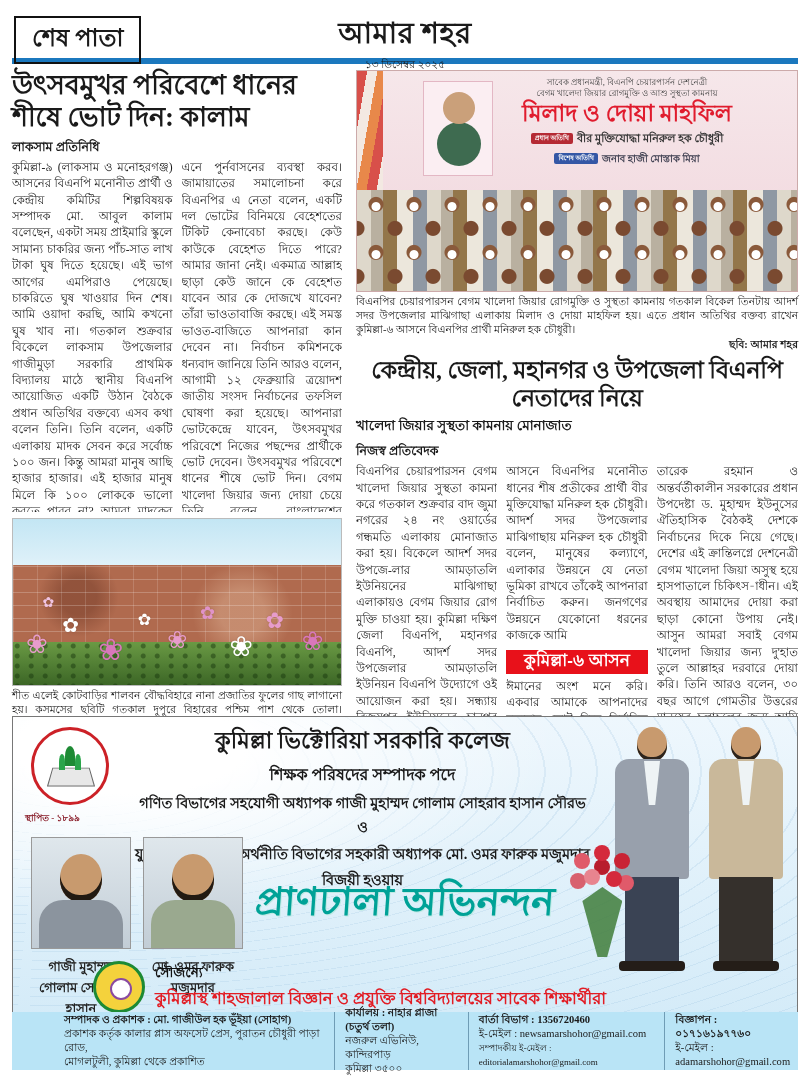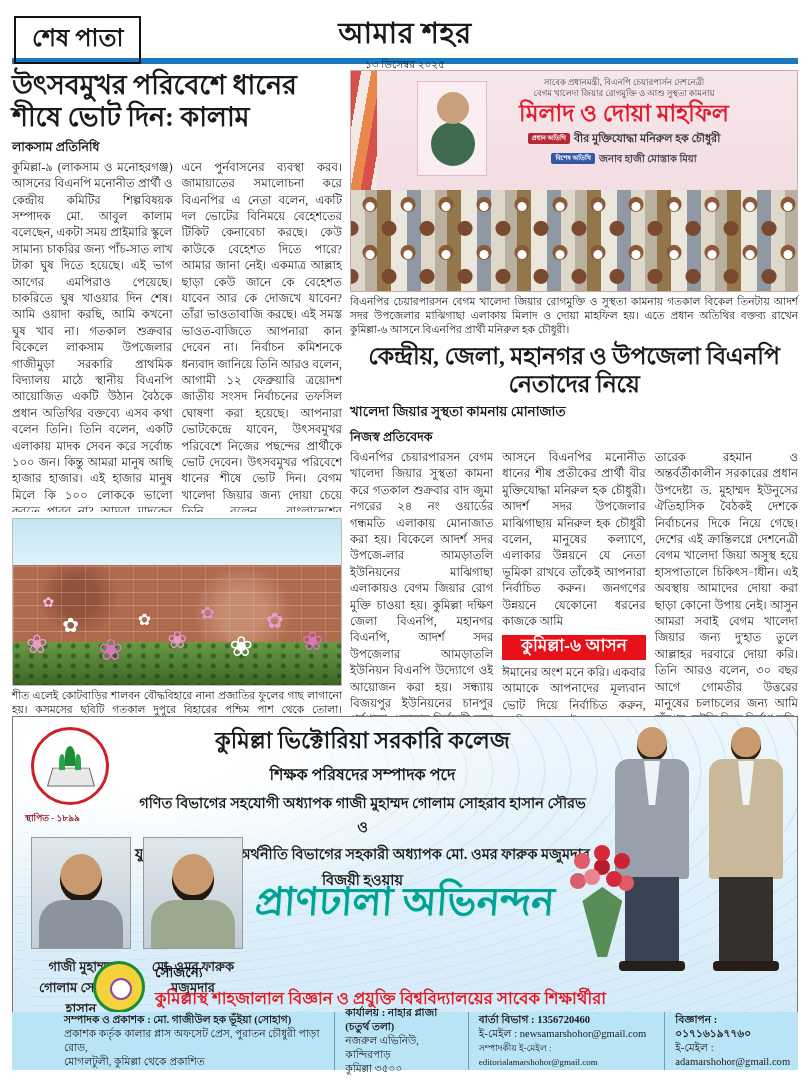--- a/index.html
+++ b/index.html
@@ -10,21 +10,21 @@
   
   .masthead-row { position:relative; height:44px; }
   .section-box { position:absolute; left:2px; top:6px; border:2.5px solid #111;
     padding:1px 16px 3px; font-size:24px; font-weight:700; }
   .masthead-center { position:absolute; left:0; right:0; top:0; text-align:center;font-family:Liberation Serif, serif; }
   .masthead { font-size:29px; font-weight:800; letter-spacing:.5px; }
   .m-date { font-size:10.5px; margin-top:-2px; }
   .blue-rule { height:6px; background:#1b78be; margin-top:4px; }
 
   
-  .content { display:flex; gap:8px; margin-top:6px; height:640px;justify-content:center; }
+  .content { display:flex; gap:14px; margin-top:6px; height:640px;justify-content:center; }
   .left-col { width:330px; flex:none; }
   .right-col { flex:1; min-width:0; }
 
   h1.a1-head { font-size:27px; line-height:1.18; font-weight:800; letter-spacing:-.2px; }
   .byline { font-size:12.5px; font-weight:700; margin:4px 0 2px; }
   .two-col { display:flex; gap:9px; height:352px; overflow:hidden; }
   .three-col { display:flex; gap:9px; height:292px; overflow:hidden; margin-top:2px; }
   .txtcol { flex:1; min-width:0; font-size:11.6px; line-height:16.4px; text-align:justify; overflow:hidden; }
 
   
@@ -200,20 +200,21 @@
             <span class="chip chip-red">প্রধান অতিথি</span><span>বীর মুক্তিযোদ্ধা মনিরুল হক চৌধুরী</span>
           </div>
           <div class="b-guest2">
             <span class="chip chip-blue">বিশেষ অতিথি</span><span>জনাব হাজী মোস্তাক মিয়া</span>
           </div>
         </div>
         <div class="crowd"></div>
       </figure>
       <div class="photo-cap">
         <span>বিএনপির চেয়ারপারসন বেগম খালেদা জিয়ার রোগমুক্তি ও সুস্থতা কামনায় গতকাল বিকেল তিনটায় আদর্শ সদর উপজেলার মাঝিগাছা এলাকায় মিলাদ ও দোয়া মাহফিল হয়। এতে প্রধান অতিথির বক্তব্য রাখেন কুমিল্লা-৬ আসনে বিএনপির প্রার্থী মনিরুল হক চৌধুরী।</span>
+        <span class="photo-credit">ছবি: আমার শহর</span>
       </div>
       <h2 class="a2-head">
         <span>কেন্দ্রীয়, জেলা, মহানগর ও উপজেলা বিএনপি নেতাদের নিয়ে</span>
       </h2>
       <div class="subhead">খালেদা জিয়ার সুস্থতা কামনায় মোনাজাত</div>
       <div class="byline">নিজস্ব প্রতিবেদক</div>
       <div class="three-col">
         <div class="txtcol">বিএনপির চেয়ারপারসন বেগম খালেদা জিয়ার সুস্থতা কামনা করে গতকাল শুক্রবার বাদ জুমা নগরের ২৪ নং ওয়ার্ডের গন্ধমতি এলাকায় মোনাজাত করা হয়। বিকেলে আদর্শ সদর উপজে-লার আমড়াতলি ইউনিয়নের মাঝিগাছা এলাকায়ও বেগম জিয়ার রোগ মুক্তি চাওয়া হয়। কুমিল্লা দক্ষিণ জেলা বিএনপি, মহানগর বিএনপি, আদর্শ সদর উপজেলার আমড়াতলি ইউনিয়ন বিএনপি উদ্যোগে ওই আয়োজন করা হয়। সন্ধ্যায় বিজয়পুর ইউনিয়নের চানপুর পূর্বপাড়া এলাকায় নির্বাচনী সভা হয়। সব কর্মসূচিতে বিএনপির কেন্দ্রীয়, জেলা, মহানগর, উপজেলা ও ইউনিয়নের নেতাকর্মীরা নিয়ে অংশ নেন কুমিল্লা-৬ (আদর্শ সদর ও সদর দক্ষিণ উপজেলা, কুমিল্লা সিটি করপোরেশন ও সেনানিবাস এলাকা)</div>
         <div class="txtcol">
           <span>আসনে বিএনপির মনোনীত ধানের শীষ প্রতীকের প্রার্থী বীর মুক্তিযোদ্ধা মনিরুল হক চৌধুরী। আদর্শ সদর উপজেলার মাঝিগাছায় মনিরুল হক চৌধুরী বলেন, মানুষের কল্যাণে, এলাকার উন্নয়নে যে নেতা ভূমিকা রাখবে তাঁকেই আপনারা নির্বাচিত করুন। জনগণের উন্নয়নে যেকোনো ধরনের কাজকে আমি</span>

